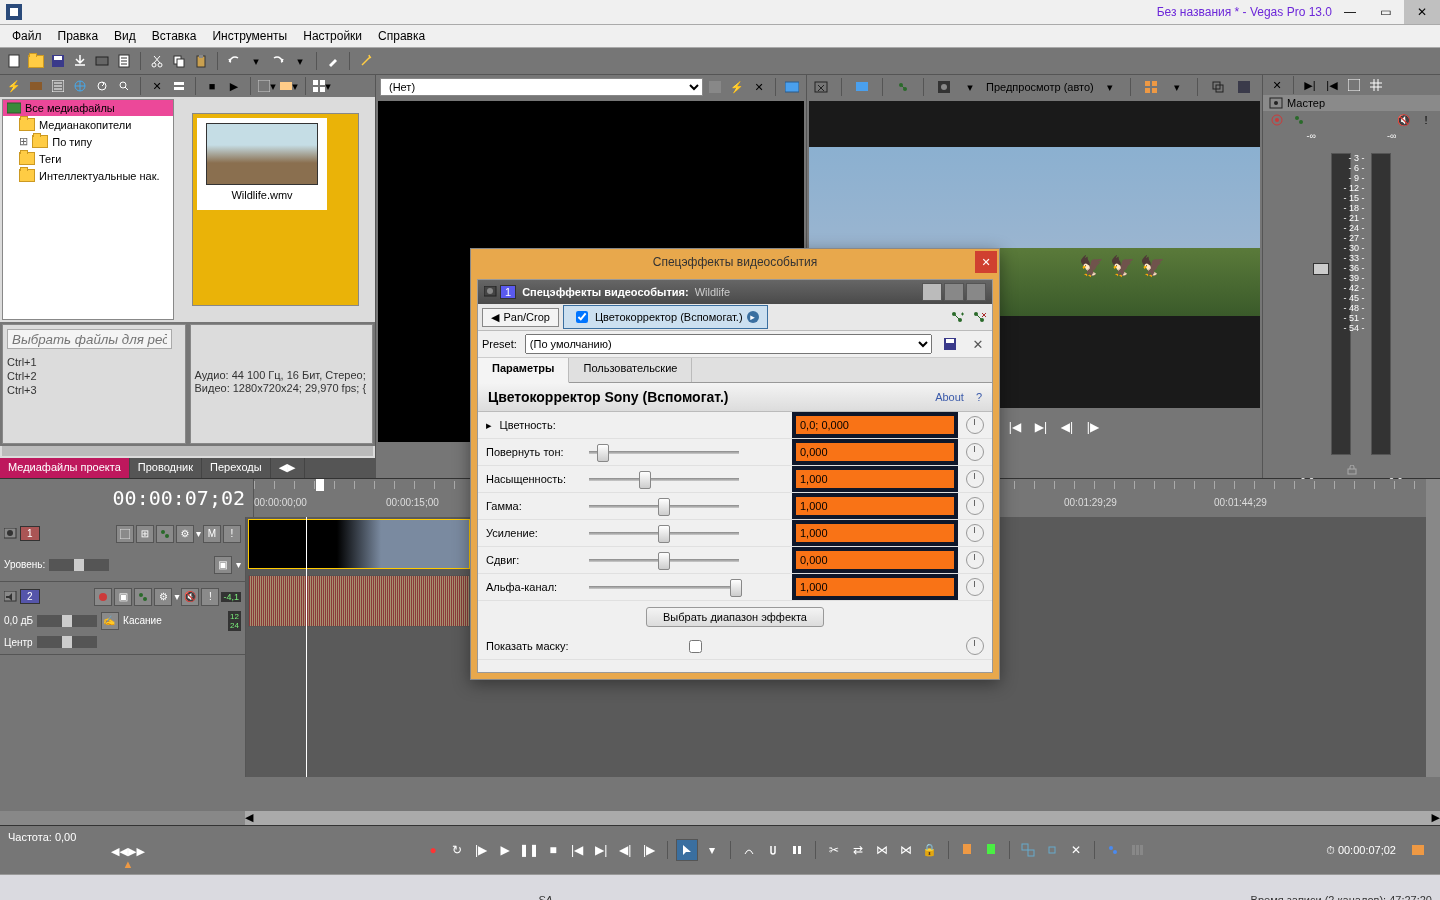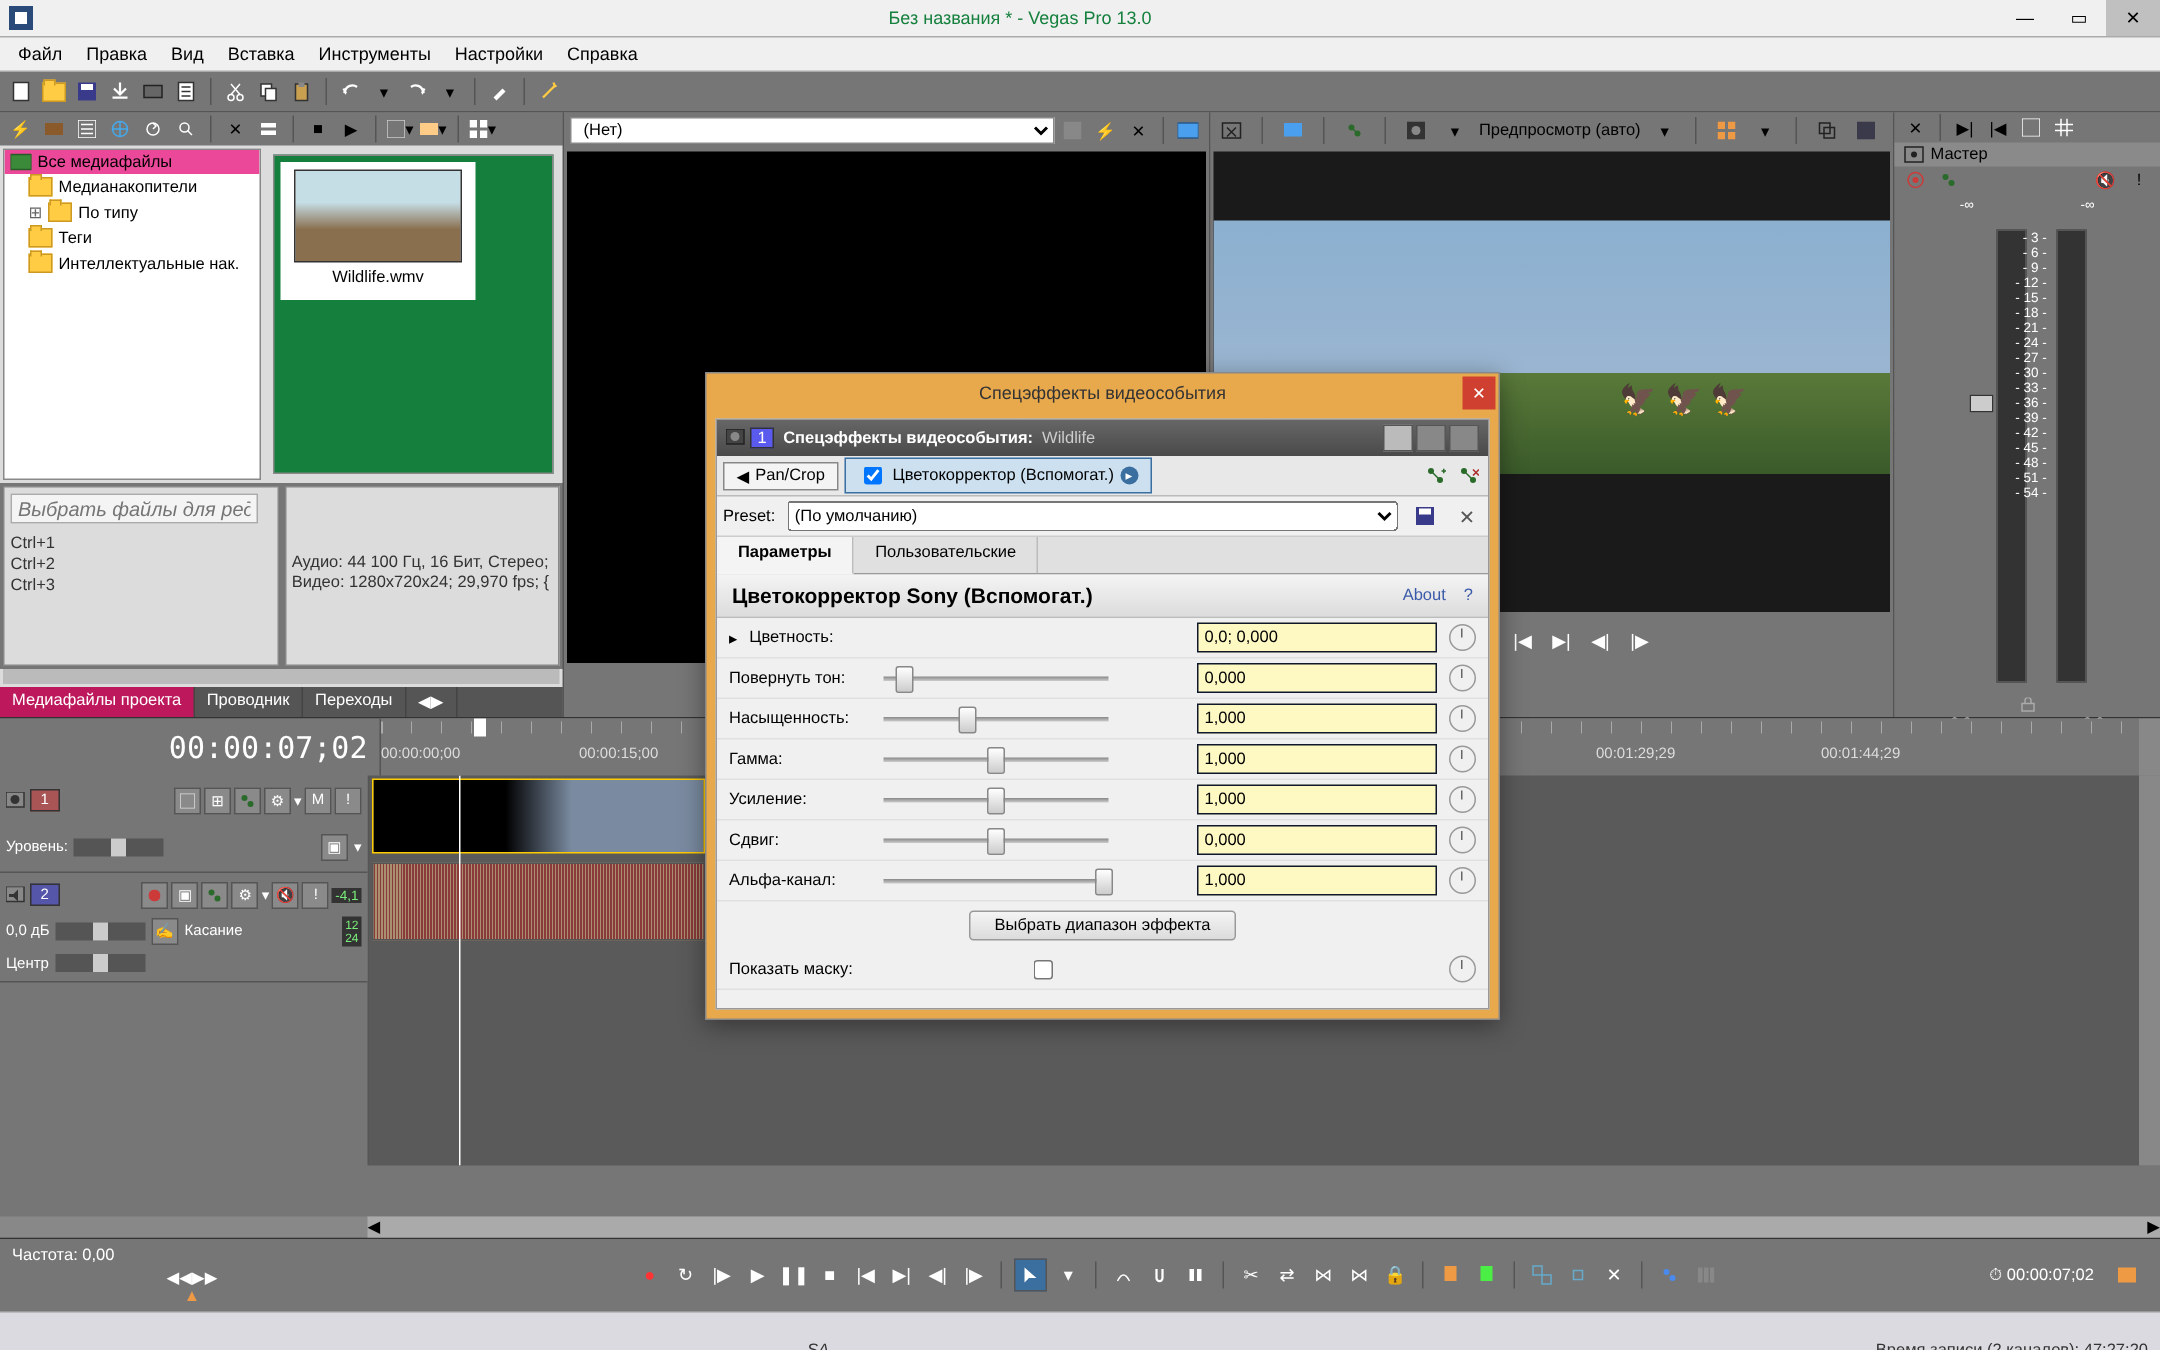--- a/index.html
+++ b/index.html
@@ -1,34 +1,34 @@
 <!DOCTYPE html>
 <html><head>
 <meta charset="utf-8">
 <style>
 html,body{margin:0;padding:0;width:1440px;height:900px;font-family:"Segoe UI",Tahoma,sans-serif;font-size:11px;background:#767676;overflow:hidden;color:#000}
 .titlebar{height:24px;background:#f0f0f0;display:flex;align-items:center;border-bottom:1px solid #aaa}
 .titlebar .icon{width:28px;display:flex;justify-content:center}
-.titlebar .title{flex:1;text-align:center;font-size:12px;color:#15803d}
+.titlebar .title{flex:1;text-align:right;font-size:12px;color:#6d28d9}
 .titlebar .winbtns{display:flex}
 .titlebar .winbtn{width:36px;height:24px;display:flex;align-items:center;justify-content:center;font-size:12px;cursor:pointer}
 .titlebar .winbtn.close{background:#c0c0c0}
 .menubar{height:22px;background:#f0f0f0;display:flex;align-items:center;padding:0 4px;border-bottom:1px solid #aaa}
 .menubar .menu{padding:3px 8px;cursor:pointer;font-size:12px}
 .toolbar{height:26px;background:#767676;display:flex;align-items:center;padding:0 4px;gap:2px;border-bottom:1px solid #555}
 .toolbtn{width:20px;height:20px;display:flex;align-items:center;justify-content:center;cursor:pointer;border-radius:2px}
 .sep{width:1px;height:18px;background:#555;margin:0 4px}
 .mainarea{display:flex;height:403px;background:#767676}
 .leftpanel{width:375px;display:flex;flex-direction:column;border-right:1px solid #555}
 .mediatoolbar{height:22px;background:#767676;display:flex;align-items:center;padding:0 4px;gap:2px}
 .mediacontent{flex:1;display:flex;background:#dcdcdc}
 .mediatree{width:170px;background:#fff;border:1px solid #888;margin:2px;overflow:hidden;font-size:11px}
 .mediatree .treeitem{padding:2px 4px;display:flex;align-items:center;gap:4px;cursor:pointer}
 .mediatree .treeitem.selected{background:#ec4899}
-.mediafiles{flex:1;background:#15803d;border:1px solid #888;margin:6px;padding:4px}
+.mediafiles{flex:1;background:#eab308;border:1px solid #888;margin:16px;padding:4px}
 .mediathumb{width:110px;height:60px;background:linear-gradient(#c5dde5 35%,#8a6f4f 65%);border:1px solid #333;margin:auto}
 .medianame{text-align:center;padding:4px;font-size:11px}
 .mediainfo{height:110px;background:#dcdcdc;border:1px solid #888;margin:2px;padding:4px;font-size:11px;color:#666}
 .mediainfo .searchbox{width:155px;height:16px;background:#f4f4f4;border:1px solid #aaa;font-style:italic;color:#999;padding:1px 4px;margin-bottom:6px}
 .mediainfo .shortcut{color:#333;line-height:14px}
 .mediainfo .audiospec{color:#333;margin-top:16px;line-height:13px}
 .bottomtabs{height:20px;background:#555;display:flex}
 .bottomtabs .tab{padding:3px 8px;color:#fff;font-size:11px;cursor:pointer;border-right:1px solid #444}
 .bottomtabs .tab.active{background:#be185d}
 .midpanel{width:430px;background:#767676;display:flex;flex-direction:column;border-right:1px solid #555}
@@ -97,21 +97,21 @@
 .fxtab{padding:4px 14px;font-size:11px;cursor:pointer;border-right:1px solid #bbb}
 .fxtab.active{background:#f4f4f4;font-weight:bold;border-bottom:1px solid #f4f4f4;margin-bottom:-1px}
 .fxparamtitle{height:28px;background:linear-gradient(#f4f4f4,#dcdcdc);display:flex;align-items:center;padding:0 10px;font-size:14px;font-weight:bold;border-bottom:1px solid #bbb}
 .fxparamtitle .links{margin-left:auto;font-size:11px;font-weight:normal;color:#3a5aaa;display:flex;gap:12px}
 .fxparams{overflow-y:auto;height:266px}
 .fxparam{height:26px;display:flex;align-items:center;padding:0 8px;gap:8px;border-bottom:1px solid #e0e0e0;font-size:11px}
 .fxparam .label{width:95px}
 .fxparam .sliderhold{flex:1;height:16px;position:relative;display:flex;align-items:center}
 .fxparam .slidertrack{width:150px;height:3px;background:linear-gradient(#888,#ccc);position:relative}
 .fxparam .sliderthumb{position:absolute;width:10px;height:16px;background:linear-gradient(#fff,#ccc);border:1px solid #888;top:-7px;border-radius:2px}
-.fxparam .value{width:150px;height:18px;background:#fef9c3;border:1px solid #0f172a;padding:0 4px;font-size:11px}
+.fxparam .value{width:150px;height:18px;background:#f97316;border:4px solid #0f172a;padding:0 4px;font-size:11px}
 .fxparam .clock{width:16px;height:16px;border:1px solid #999;border-radius:50%;cursor:pointer;position:relative;background:#f0f0f0}
 .fxparam .clock::after{content:"";position:absolute;left:7px;top:2px;width:1px;height:6px;background:#666}
 .fxrangebtn{display:block;margin:6px auto;padding:3px 16px;background:linear-gradient(#f4f4f4,#dcdcdc);border:1px solid #999;border-radius:3px;font-size:11px;cursor:pointer}
 .fxfolder{display:inline-block;width:14px;height:11px;background:#ffcc44;border:1px solid #cc9922;vertical-align:middle;position:relative}
 .fxfolder::before{content:"";position:absolute;left:0;top:-3px;width:6px;height:3px;background:#ffcc44;border:1px solid #cc9922;border-bottom:none}
 svg{display:block}
 </style>
 </head>
 <body>
 

